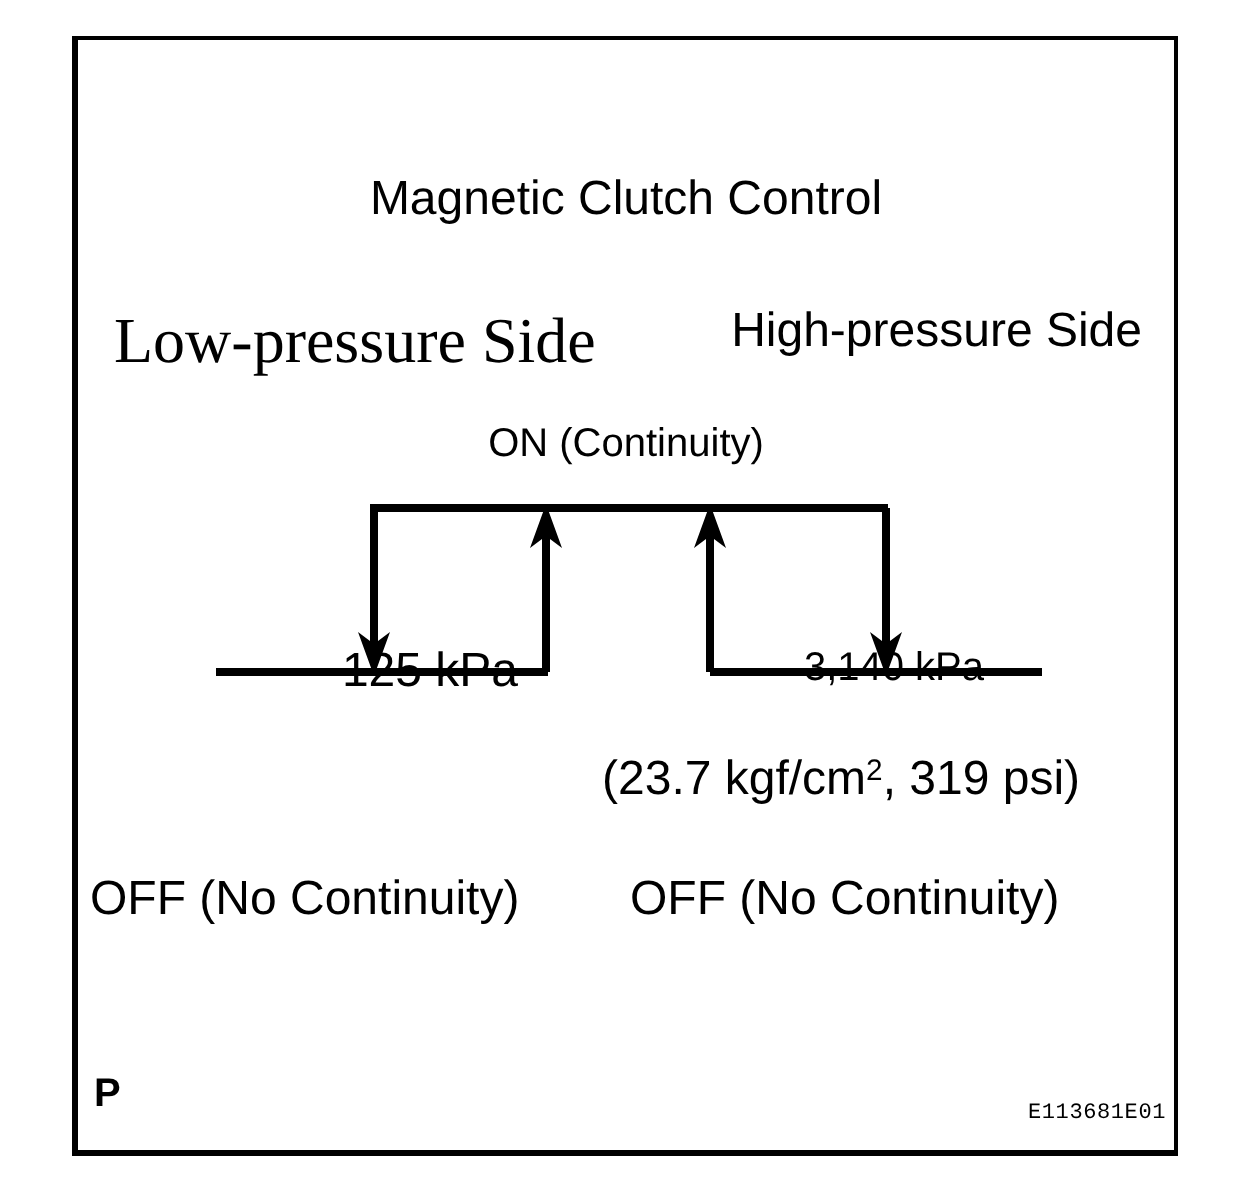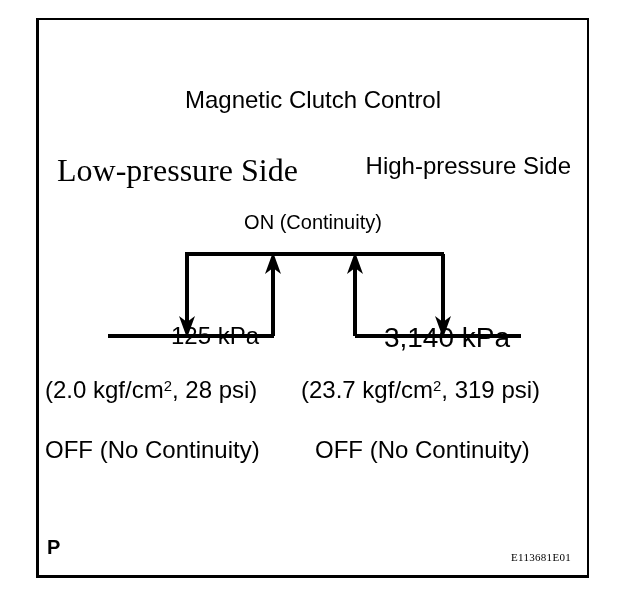--- a/index.html
+++ b/index.html
@@ -76,21 +76,21 @@
     width: 160px;
     text-align: center;
     font-size: 24px;
   }
 
   #label-pressure-high {
     left: 318px;
     top: 304px;
     width: 180px;
     text-align: center;
-    font-size: 28px;
+    font-size: 20px;
   }
 
   #label-converted-low {
     left: 6px;
     top: 358px;
     font-size: 24px;
   }
 
   #label-converted-high {
     left: 262px;
@@ -111,25 +111,25 @@
   }
 
   #label-page-marker {
     left: 8px;
     bottom: 18px;
     font-size: 20px;
     font-weight: bold;
   }
 
   #figure-code {
-    right: 16px;
+    right: 4px;
     bottom: 12px;
     font-size: 11px;
     letter-spacing: 0.3px;
-    font-family: Liberation Serif, serif;
+    font-family: Liberation Mono, monospace;
   }
 
   sup {
     font-size: 0.62em;
     vertical-align: 0.46em;
   }
 
   
   #waveform {
     position: absolute;
@@ -176,21 +176,20 @@
   <div class="label" id="label-low-side">Low-pressure Side</div>
 
   <div class="label" id="label-high-side">High-pressure Side</div>
 
   <div class="label" id="label-on-continuity">ON (Continuity)</div>
 
   <div class="label" id="label-pressure-low">125 kPa</div>
 
   <div class="label" id="label-pressure-high">3,140 kPa</div>
 
-  <div class="label" id="label-converted-low"><span>(2.0 kgf/cm</span><sup>2</sup><span>, 28 psi)</span></div>
 
   <div class="label" id="label-converted-high"><span>(23.7 kgf/cm</span><sup>2</sup><span>, 319 psi)</span></div>
 
   <div class="label" id="label-off-low">OFF (No Continuity)</div>
 
   <div class="label" id="label-off-high">OFF (No Continuity)</div>
 
   <div class="label" id="label-page-marker">P</div>
 
   <div class="label" id="figure-code">E113681E01</div>

